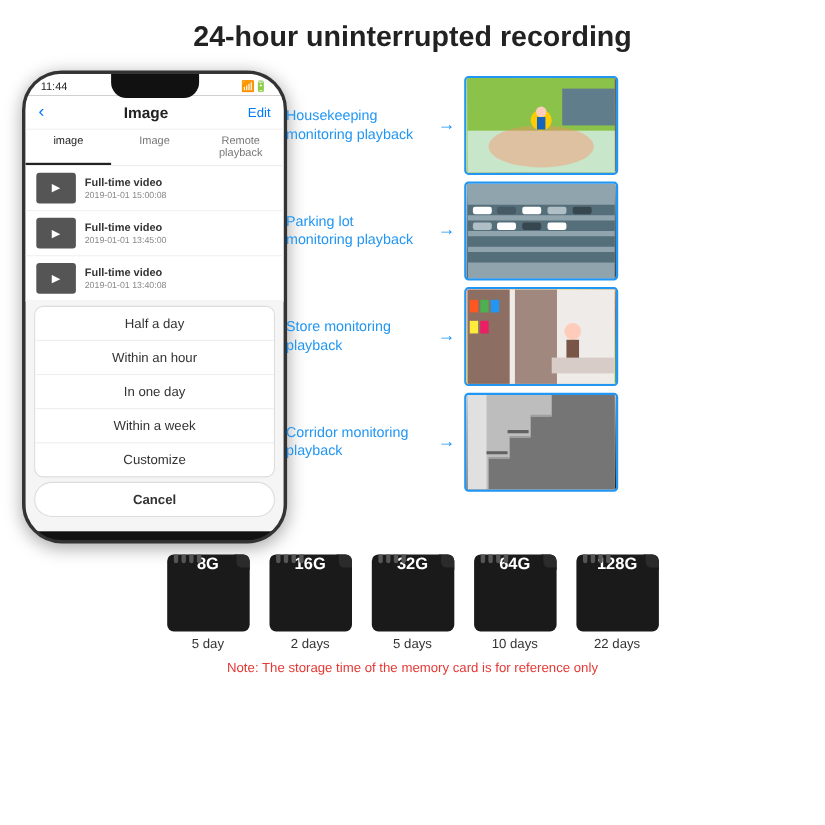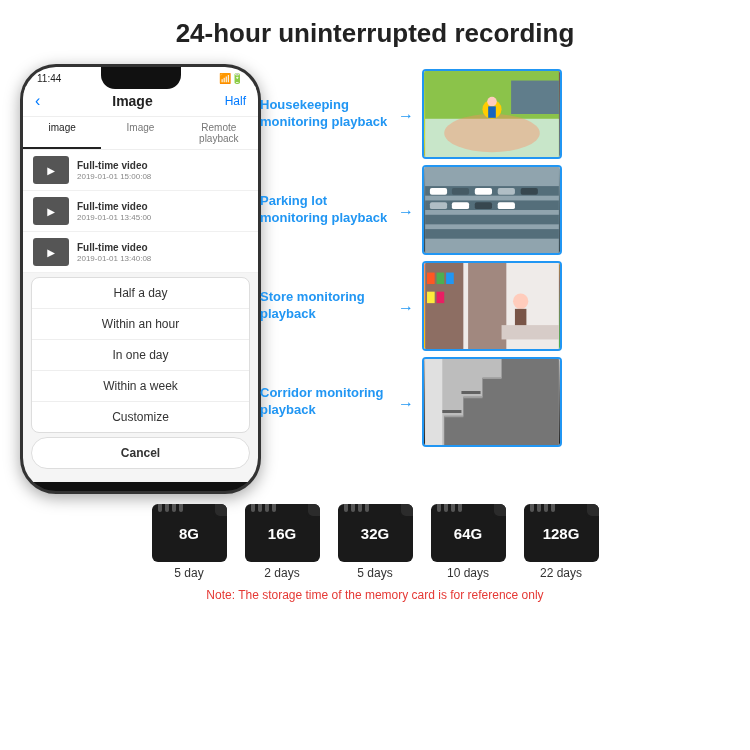--- a/index.html
+++ b/index.html
@@ -187,21 +187,20 @@
       border: 1px solid #ddd;
     }
 
     
     .scenes-container {
       flex: 1;
       display: flex;
       flex-direction: column;
       gap: 6px;
       padding-top: 5px;
-      font-weight: bold;
     }
 
     .scene-item {
       display: flex;
       align-items: center;
       gap: 8px;
       position: relative;
     }
 
     .scene-label {
@@ -267,26 +266,26 @@
 
     .sdcard-item {
       display: flex;
       flex-direction: column;
       align-items: center;
       gap: 4px;
     }
 
     .sdcard-icon {
       width: 75px;
-      height: 58px;
+      height: 70px;
       background: #1a1a1a;
       border-radius: 6px;
       position: relative;
       display: flex;
-      align-items: center;
+      align-items: flex-start;
       justify-content: center;
       color: #fff;
       font-weight: bold;
       font-size: 15px;
     }
 
     .sdcard-icon::before {
       content: '';
       position: absolute;
       top: 0;
@@ -355,21 +354,21 @@
       <div class="phone-status-bar">
         <span>11:44</span>
         <span>📶🔋</span>
       </div>
 
       <div class="phone-screen">
 
         <div class="phone-nav-bar">
           <span class="nav-back">‹</span>
           <span class="nav-title">Image</span>
-          <span class="nav-edit">Half</span>
+          <span class="nav-edit">Edit</span>
         </div>
 
         <div class="phone-tabs">
           <span class="active">image</span>
           <span>Image</span>
           <span>Remote playback</span>
         </div>
 
         <div class="phone-video-list">
           <div class="phone-video-item">

